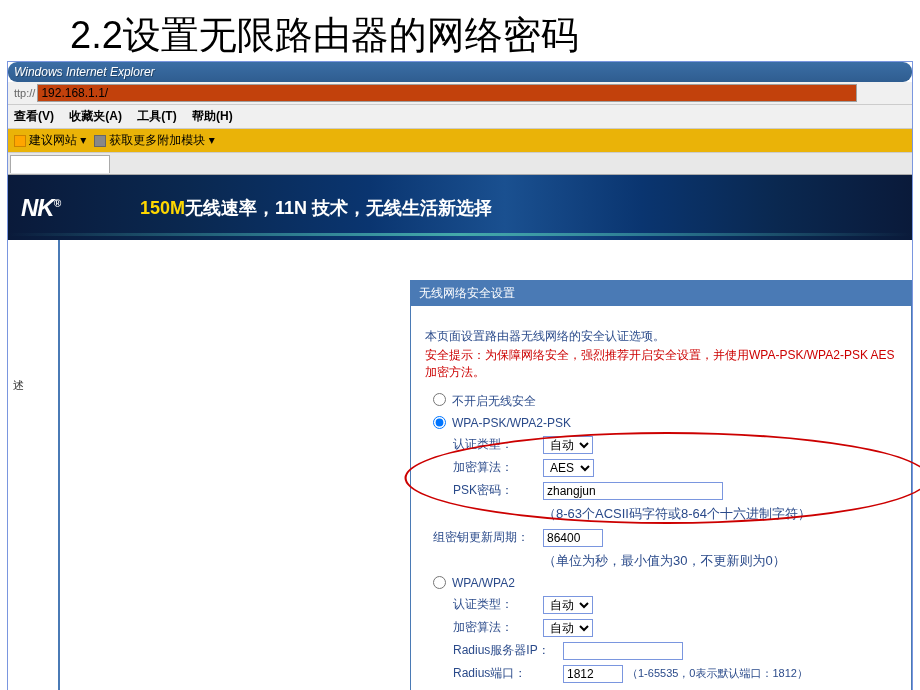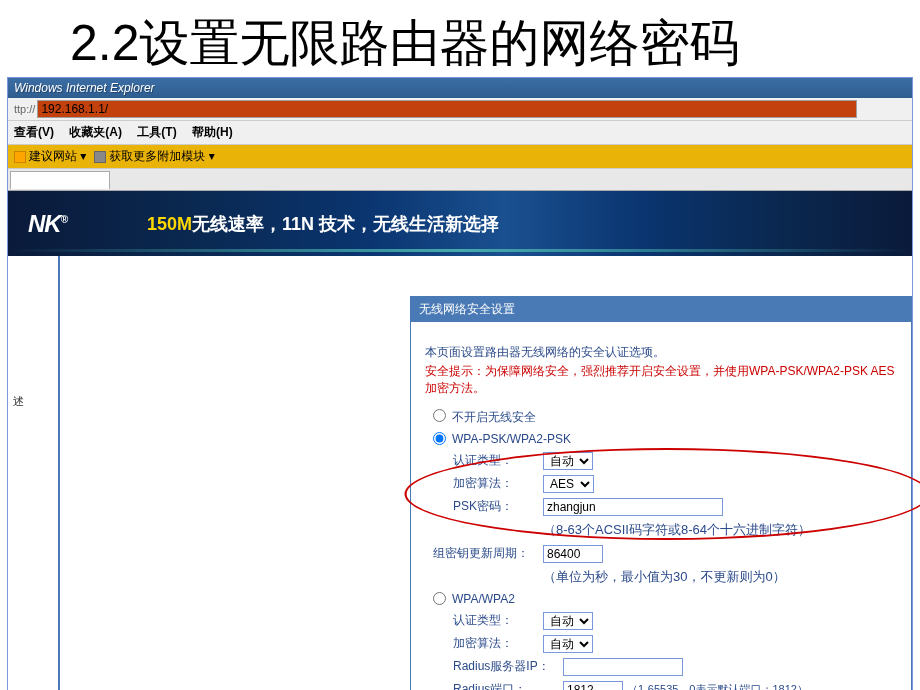--- a/index.html
+++ b/index.html
@@ -1,41 +1,41 @@
 <!DOCTYPE html>
 <html><head>
   <meta charset="utf-8">
   <style>
     * { margin: 0; padding: 0; box-sizing: border-box; }
     body { font-family: "SimSun", "宋体", Arial, sans-serif; background: #fff; width: 920px; height: 690px; overflow: hidden; }
     
-    .slide-title { font-size: 50px; font-weight: normal; padding: 10px 0 0 70px; color: #000; font-family: "SimSun", Arial; }
+    .slide-title { font-size: 38px; font-weight: normal; padding: 10px 0 0 70px; color: #000; font-family: "SimSun", Arial; }
     
     .ie-window { border: 1px solid #7a96df; margin: 0 7px; }
-    .ie-titlebar { background: linear-gradient(to bottom, #3b6ea5, #2f5d90); color: #fff; font-style: italic; font-size: 12px; padding: 3px 6px; font-family: Arial, sans-serif; text-shadow: 1px 1px 0 rgba(0,0,0,0.3); }
+    .ie-titlebar { background: linear-gradient(to bottom, #3b6ea5, #2f5d90); color: #fff; font-style: italic; font-size: 12px; padding: 3px 6px; font-family: Arial, sans-serif; text-shadow: 1px 1px 0 rgba(0,0,0,0.3); border-radius: 9px; }
     .ie-addressbar { background: #f0f0f0; border-bottom: 1px solid #ccc; padding: 2px 6px; font-size: 11px; color: #666; display: flex; align-items: center; }
     .ie-addr-prefix { color: #666; }
     .ie-addr-input { background: #c2410c; border: 1px solid #a0a0a0; padding: 1px 3px; margin-left: 2px; width: 820px; font-size: 12px; }
     
     .ie-menubar { background: #f0f0f0; border-bottom: 1px solid #ccc; padding: 3px 6px; font-size: 12px; }
     .ie-menubar span { margin-right: 12px; cursor: pointer; font-weight: bold; }
     
     .ie-linksbar { background: #eab308; border-bottom: 1px solid #ccc; padding: 3px 6px; font-size: 12px; display: flex; align-items: center; }
     .ie-link { margin-right: 8px; color: #000; }
     .ie-link-icon { display: inline-block; width: 12px; height: 12px; background: #ffa500; border: 1px solid #cc8400; margin-right: 3px; vertical-align: middle; }
     .ie-link-icon.gray { background: #888; border-color: #666; }
     
     .ie-tabbar { background: #e8e8e8; border-bottom: 1px solid #aaa; padding: 2px; height: 22px; }
     .ie-tab { display: inline-block; width: 100px; height: 18px; background: #fff; border: 1px solid #aaa; border-bottom: none; }
     
     .router-banner { 
       background: linear-gradient(to right, #0a1a3a 0%, #0a2850 20%, #0a3570 40%, #1a5090 55%, #0a3570 70%, #0a2850 85%, #0a1a3a 100%);
       height: 65px; display: flex; align-items: center; position: relative;
     }
-    .router-logo { color: #fff; font-weight: bold; font-size: 24px; font-style: italic; padding-left: 20px; letter-spacing: -1px; }
+    .router-logo { color: #fff; font-weight: bold; font-size: 24px; font-style: italic; padding-left: 13px; letter-spacing: -1px; }
     .router-logo sup { font-size: 10px; }
     .router-slogan { color: #fff; font-size: 18px; margin-left: 80px; font-weight: bold; }
     .slogan-150m { color: #ffd700; }
     .banner-lines { position: absolute; bottom: 4px; left: 0; right: 0; height: 3px; background: linear-gradient(to right, transparent, #4aa, transparent); }
     
     .router-body { display: flex; background: #fff; min-height: 430px; }
     .router-sidebar { width: 130px; border-right: 2px solid #4a7ab5; padding: 5px; }
     .sidebar-item { font-size: 11px; color: #333; padding: 3px 0; cursor: pointer; }
     
     .router-main { flex: 1; padding-left: 350px; padding-top: 10px; }

